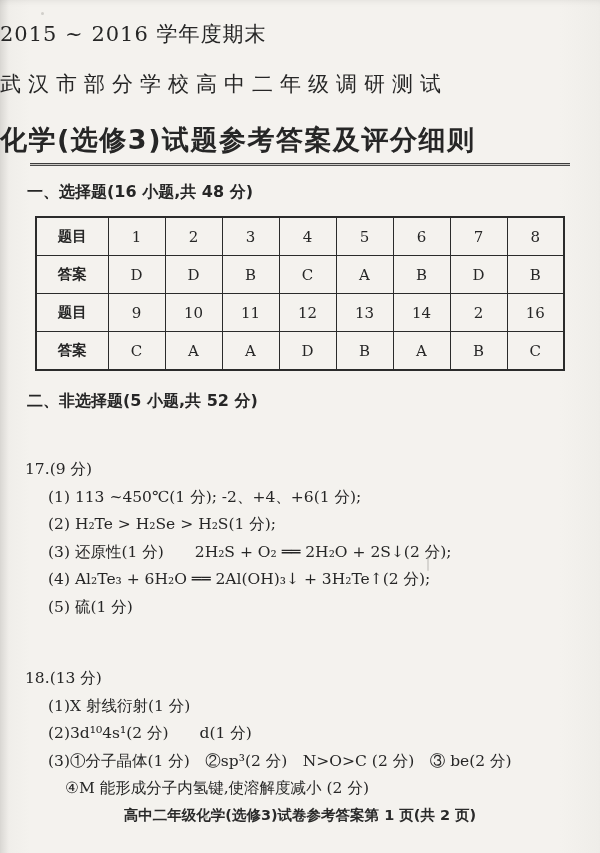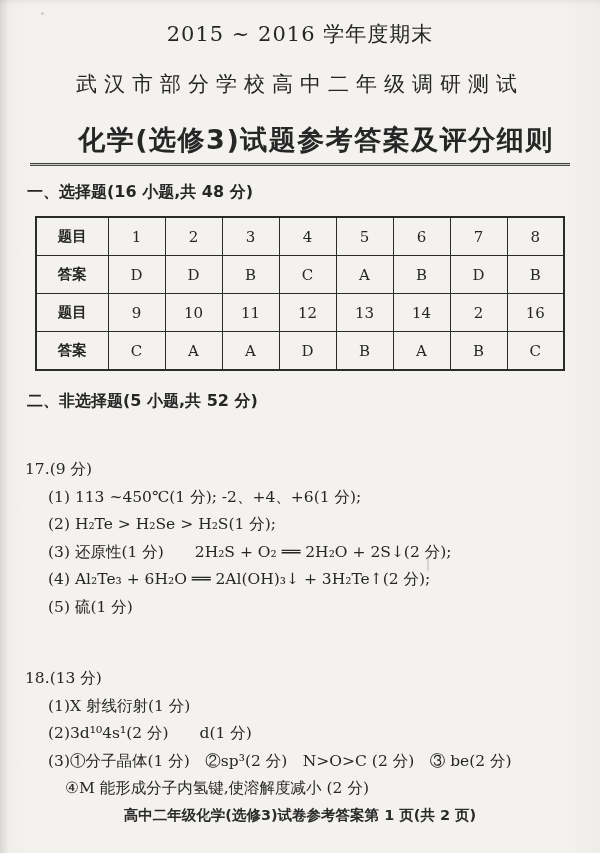--- a/index.html
+++ b/index.html
@@ -4,25 +4,25 @@
 <style>
   html,body{margin:0;padding:0;}
   body{width:600px;height:853px;background:#e9e7e3;}
   .page{
     position:relative;width:600px;height:853px;overflow:hidden;
     background:#f3f1ed;
     background-image:linear-gradient(90deg, #d9d7d3 0px, #f0eeea 9px, #f4f2ee 30px, #f4f2ee 560px, #efede9 600px);
     box-shadow:inset 0 6px 10px -8px rgba(0,0,0,.15);
     font-family:"DejaVu Serif", serif;color:#262626;
   }
-  .hdr{ text-align:center; padding-top:20px;}
+  .hdr{ text-align:left; padding-top:20px;}
   .t1{font-size:21px;letter-spacing:1px;margin:0 0 22px 0;font-weight:500;}
   .t2{font-size:21px;letter-spacing:7px;margin:1px 0 24px 0;font-weight:500;}
   .t3{font-size:27px;letter-spacing:1.5px;margin:0;font-weight:bold;
-      font-family:"DejaVu Sans","Liberation Sans",sans-serif;padding-left:32px;}
+      font-family:"DejaVu Sans","Liberation Sans",sans-serif;}
   .meta{display:flex;justify-content:space-between;align-items:flex-end;
         margin:14px 30px 0 30px;}
   .issuer{font-size:14px;font-style:italic;font-weight:bold;letter-spacing:1px;}
   .date{font-size:15px;font-weight:bold;}
   .rule{height:3px;margin:5px 30px 0 30px;
         background:linear-gradient(#3d3d3d 0 1px,#c9c7c3 1px 2px,#4a4a4a 2px 3px);}
   .sec-h{font-family:"DejaVu Sans","Liberation Sans",sans-serif;
          font-weight:bold;font-size:16px;margin:16px 0 0 27px;}
   table.ans{border-collapse:collapse;margin:13px 0 0 35px;width:530px;
             table-layout:fixed;}

